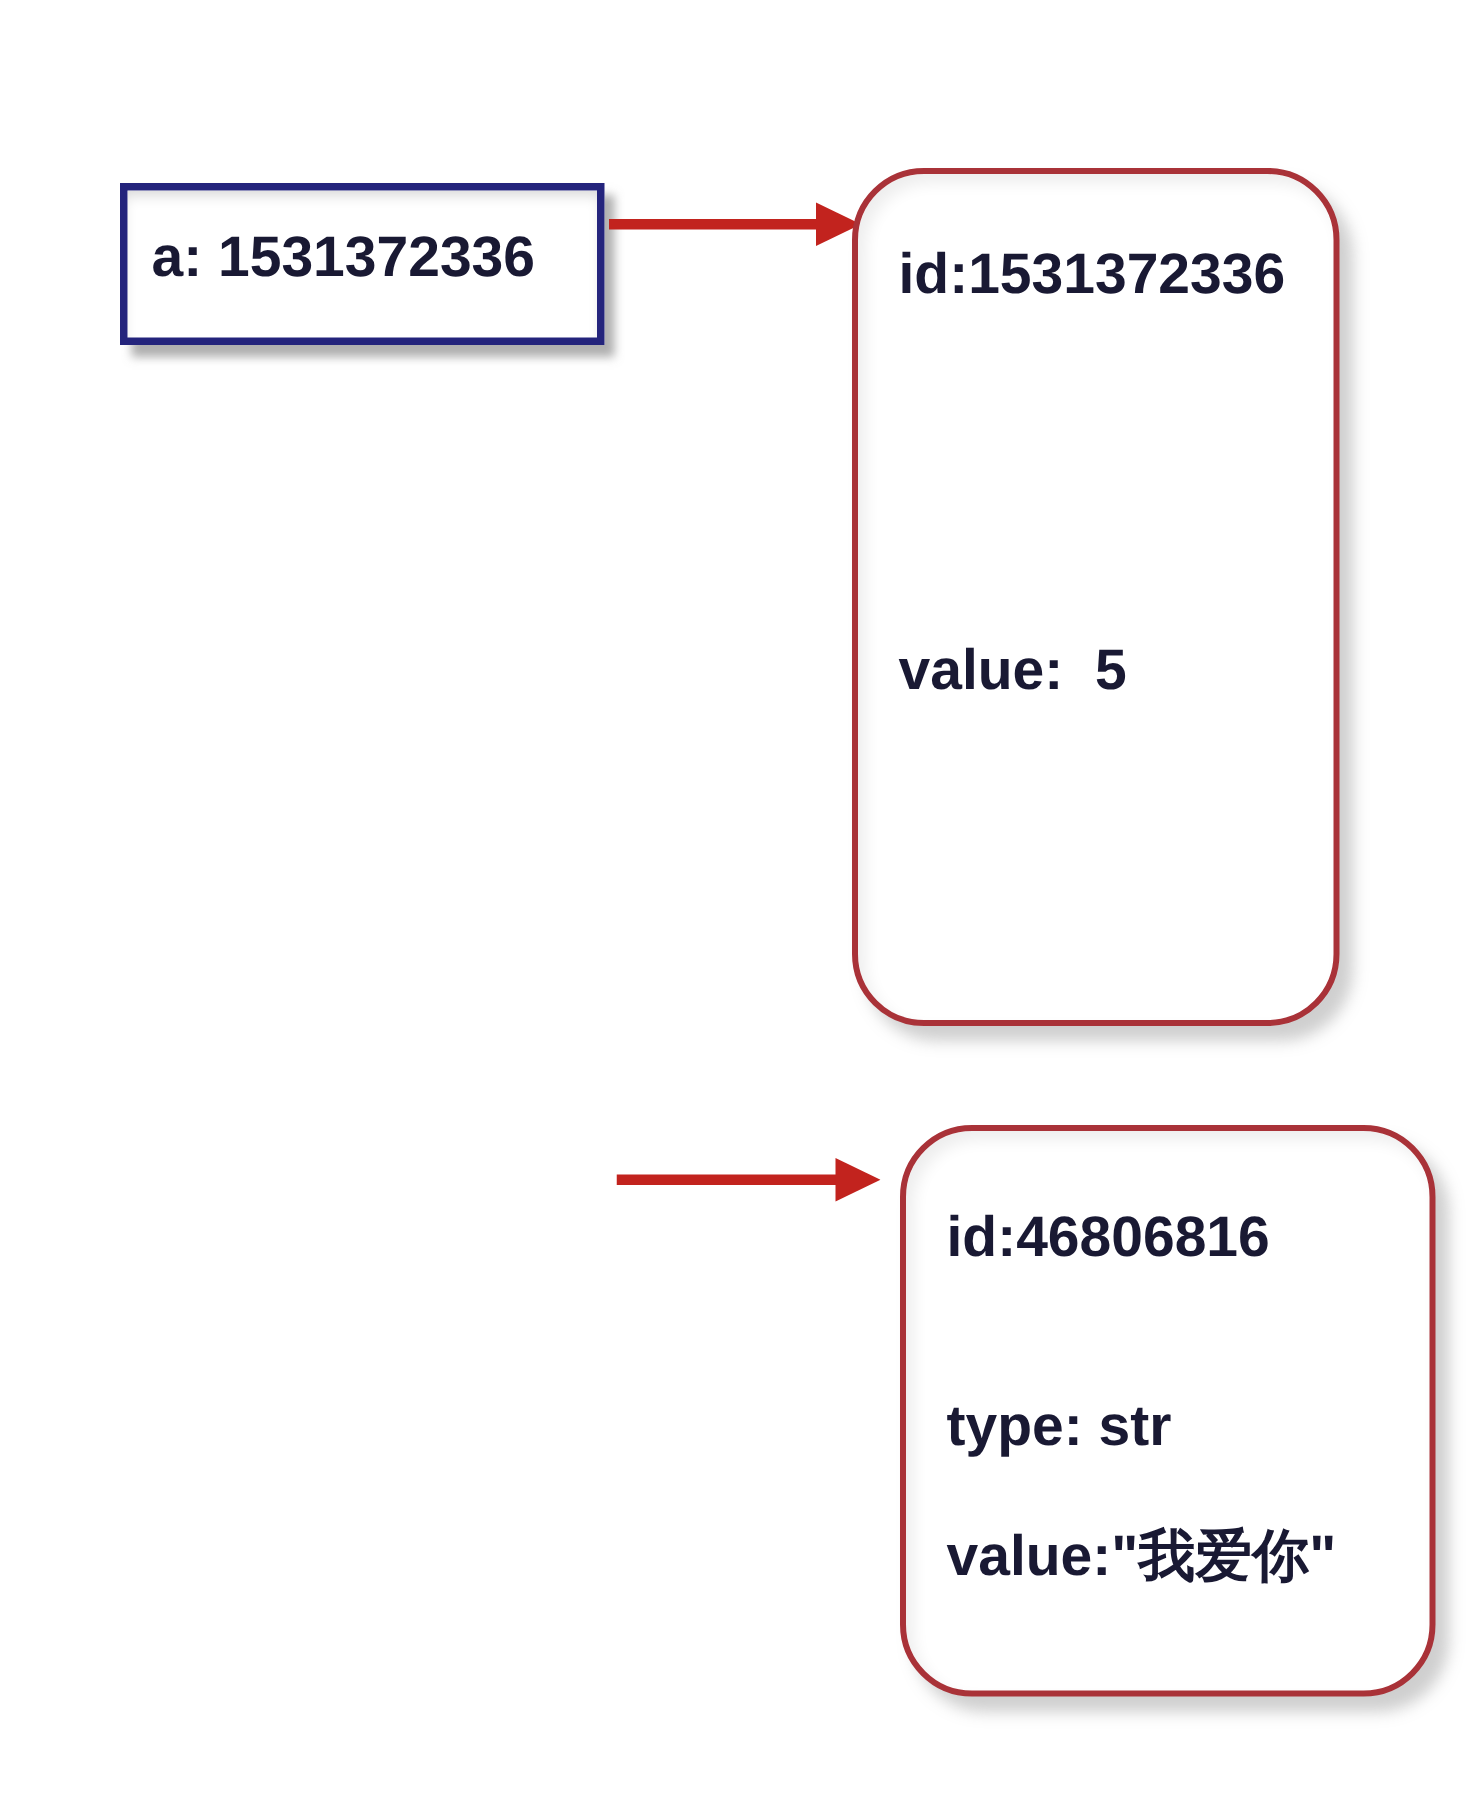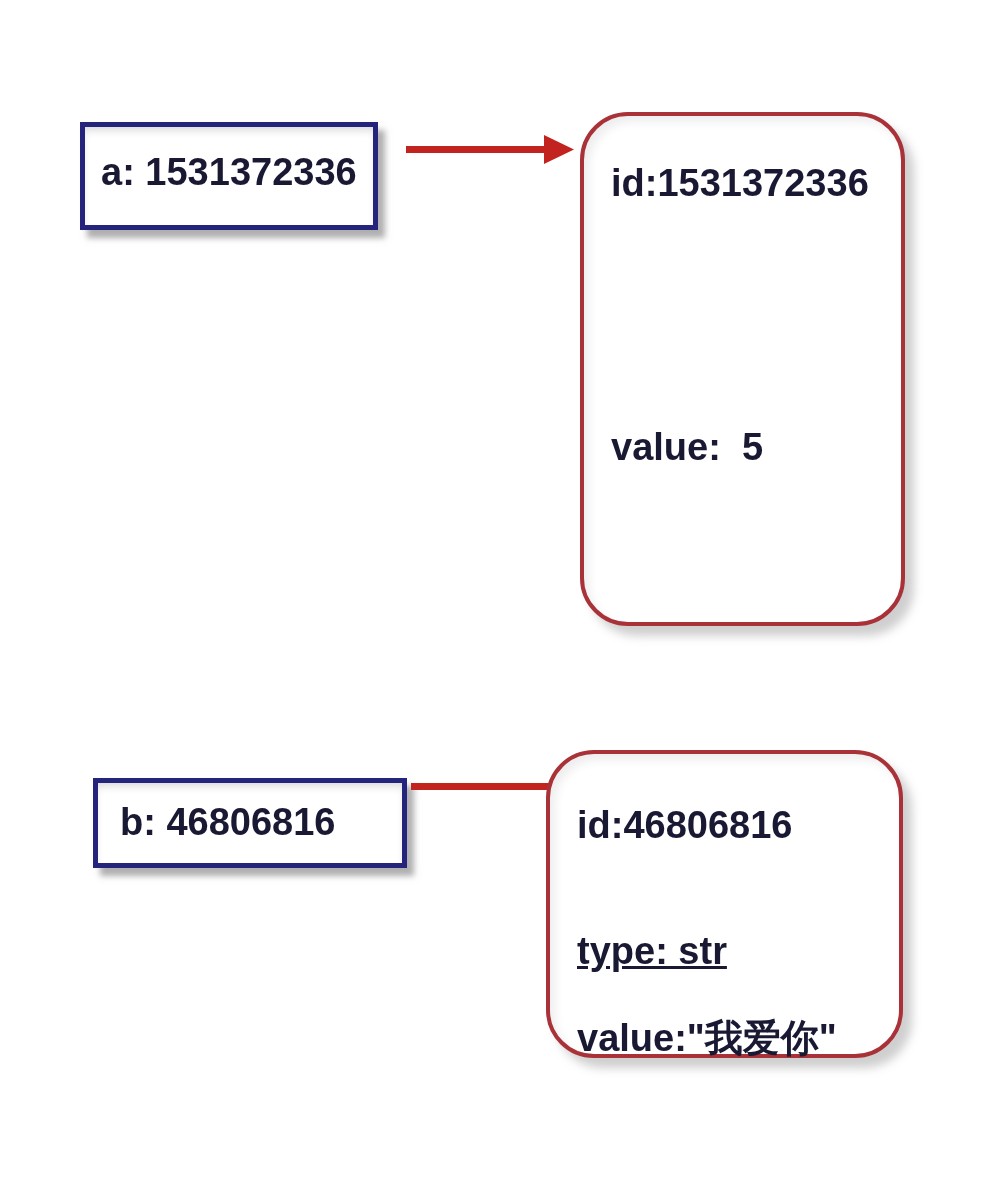--- a/index.html
+++ b/index.html
@@ -15,34 +15,34 @@
   .var-label{position:absolute;font-size:38px;line-height:1;white-space:pre;}
   .obj-box{
     position:absolute;background:#ffffff;box-sizing:border-box;
     border:4px solid #a93238;border-radius:48px;
     box-shadow:9px 10px 10px rgba(130,130,130,0.38), inset 5px 6px 10px rgba(0,0,0,0.07);
   }
   .obj-line{position:absolute;left:27px;font-size:38px;line-height:1;white-space:pre;}
   .arrow{position:absolute;}
   .arrow svg{display:block;}
   
-  #var-a{left:80px;top:122px;width:298px;height:108px;}
+  #var-a{left:80px;top:122px;width:323px;height:108px;}
   #var-a .var-label{left:16px;top:26px;}
   
   #var-b{left:93px;top:778px;width:314px;height:90px;}
   #var-b .var-label{left:22px;top:20px;}
   
-  #obj-a{left:580px;top:112px;width:325px;height:514px;}
+  #obj-a{left:568px;top:112px;width:325px;height:572px;}
   #obj-a .line-id{top:48px;}
   #obj-a .line-type{top:184px;}
   #obj-a .line-value{top:312px;}
   
-  #obj-b{left:546px;top:750px;width:357px;height:308px;}
+  #obj-b{left:600px;top:750px;width:357px;height:381px;}
   #obj-b .line-id{top:52px;}
-  #obj-b .line-type{top:178px;text-decoration:underline;}
+  #obj-b .line-type{top:178px;}
   #obj-b .line-value{top:265px;}
   
   #arrow-a{left:406px;top:132px;width:168px;height:34px;}
   #arrow-b{left:411px;top:769px;width:176px;height:34px;}
 </style>
 </head>
 <body>
 
 <div class="canvas">
 
@@ -55,23 +55,20 @@
       <rect x="0" y="14" width="140" height="7" fill="#c2231e"></rect>
       <polygon points="138,3 168,17.5 138,32" fill="#c2231e"></polygon>
     </svg>
   </div>
 
   <div class="obj-box" id="obj-a">
     <span class="obj-line line-id">id:1531372336</span>
     <span class="obj-line line-value">value:  5</span>
   </div>
 
-  <div class="var-box" id="var-b">
-    <span class="var-label">b: 46806816</span>
-  </div>
 
   <div class="arrow" id="arrow-b">
     <svg width="176" height="34" viewBox="0 0 176 34" xmlns="http://www.w3.org/2000/svg">
       <rect x="0" y="14" width="148" height="7" fill="#c2231e"></rect>
       <polygon points="146,3 176,17.5 146,32" fill="#c2231e"></polygon>
     </svg>
   </div>
 
   <div class="obj-box" id="obj-b">
     <span class="obj-line line-id">id:46806816</span>

